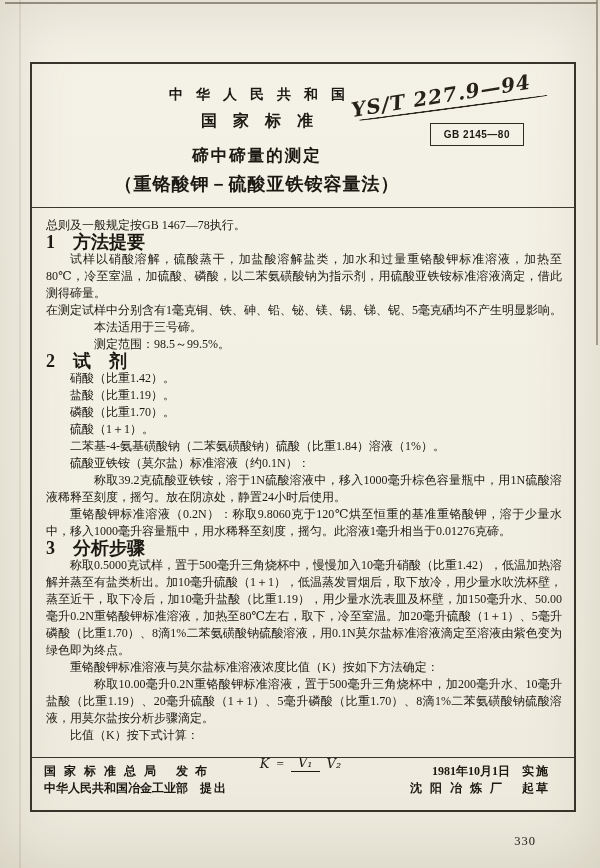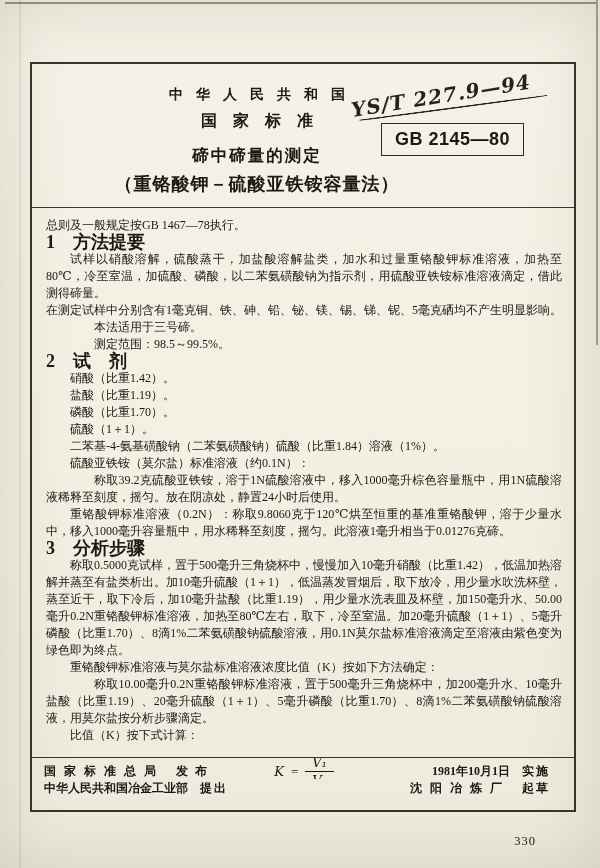--- a/index.html
+++ b/index.html
@@ -27,21 +27,21 @@
   .head-center { padding-top:22px; padding-right:92px; text-align:center; }
   .country  { font-size:14px; font-weight:700; letter-spacing:13px; text-indent:13px; }
   .std-type { font-size:16px; font-weight:700; letter-spacing:16px; text-indent:16px; margin-top:7px; }
   .doc-title{ font-size:16.5px; font-weight:700; letter-spacing:2px; margin-top:13px; }
   .doc-subtitle { font-size:18px; font-weight:700; letter-spacing:1px; margin-top:5px; }
   .head-rule { border-top:1.5px solid #3c382f; margin-top:11px; }
 
   .gb-box {
     position:absolute; top:59px; right:50px;
     border:1.5px solid #2f2c25; padding:5px 13px;
-    font-weight:700; font-size:18px; letter-spacing:.5px;
+    font-weight:700; font-size:10px; letter-spacing:.5px;
     font-family:"Liberation Sans","DejaVu Sans",sans-serif;
     background:rgba(244,241,230,0.6);
   }
   .annotation {
     position:absolute; top:16px; left:318px; width:230px;
     transform:rotate(-9deg);
     font-style:italic; font-weight:600; font-size:20px;
     color:#262219; letter-spacing:1px;
     font-family:"DejaVu Serif","Liberation Serif",serif;
     z-index:3;
@@ -61,21 +61,21 @@
   .i0 { text-indent:0; }
   .i2 { text-indent:24px; }
   .i4 { text-indent:48px; }
   .sec { font-size:18px; font-weight:700; margin:3px 0 2px 13px; line-height:17px; }
 
   .formula {
     margin-top:11px; display:flex; justify-content:center; align-items:center;
     gap:7px; font-size:13px;
   }
   .f-lhs, .num, .den { font-style:italic; font-family:"DejaVu Serif",serif; }
-  .frac { display:inline-flex; flex-direction:column; text-align:center; line-height:15px; }
+  .frac { display:inline-flex; flex-direction:row; text-align:center; line-height:15px; }
   .num { padding:0 7px 1px; border-bottom:1.2px solid #1c1913; }
   .den { padding:1px 7px 0; }
 
   
   .footer {
     position:absolute; left:0; right:0; bottom:0;
     border-top:1.5px solid #38342c;
     padding:5px 24px 13px 12px;
     font-weight:700; font-size:12px;
   }

